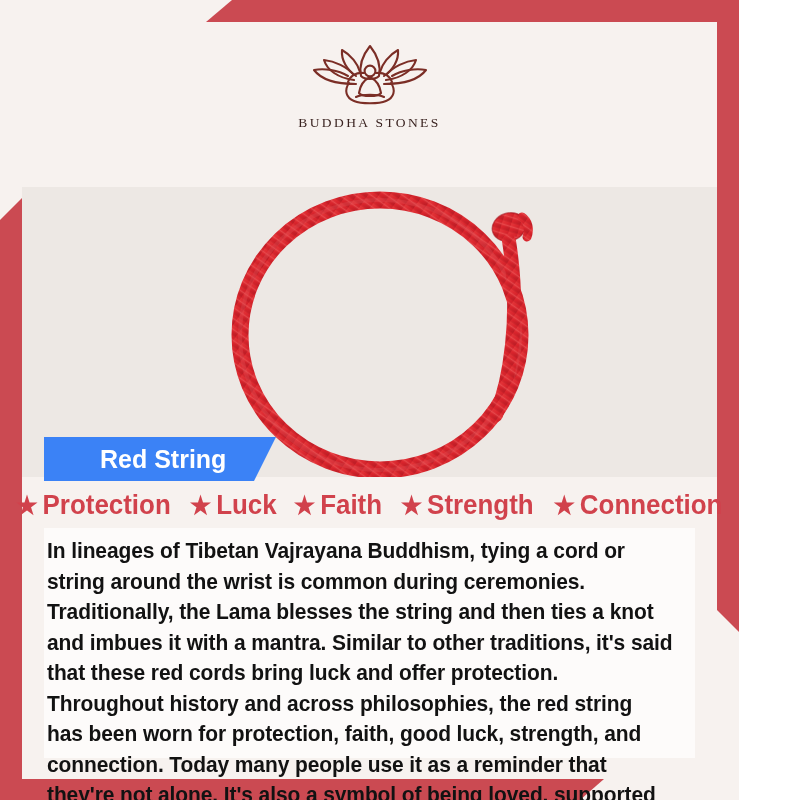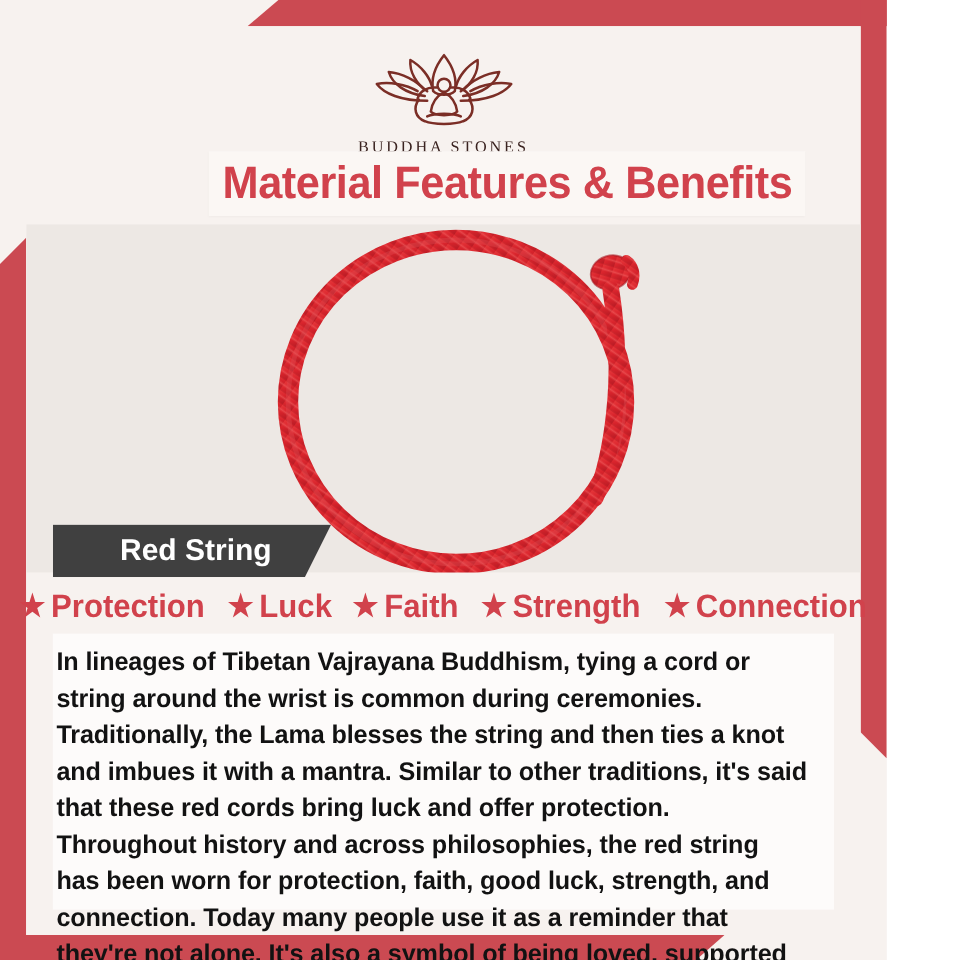--- a/index.html
+++ b/index.html
@@ -118,21 +118,21 @@
   }
   .photo svg { display: block; margin: 0 auto; }
 
   
   .ribbon {
     position: absolute;
     left: 22px;
     top: 415px;
     width: 232px;
     height: 44px;
-    background: #404040;
+    background: #3b82f6;
     clip-path: polygon(0 0, 100% 0, calc(100% - 22px) 100%, 0 100%);
     display: flex;
     align-items: center;
   }
   .ribbon-text {
     color: #ffffff;
     font-family: "Liberation Sans Narrow", "Liberation Sans", sans-serif;
     font-weight: 700;
     font-size: 25px;
     margin-left: 56px;
@@ -233,23 +233,20 @@
             <path d="M76 37 C70 40 66 46 65 53 C68 57 84 57 87 53 C86 46 82 40 76 37 Z"></path>
 
             <path d="M55 43 C50 50 52 58 60 61 C67 64 85 64 92 61 C100 58 102 50 97 43"></path>
             <path d="M62 57 C68 54 84 54 90 57"></path>
           </g>
         </svg>
       </span>
       <span class="logo-word">BUDDHA STONES</span>
     </div>
 
-    <div class="title-banner">
-      <span class="title-text">Material Features &amp; Benefits</span>
-    </div>
 
     <div class="photo">
       <svg width="756" height="290" viewBox="0 0 756 290" xmlns="http://www.w3.org/2000/svg">
         <defs>
           <linearGradient id="cordG" x1="0" y1="0" x2="1" y2="1">
             <stop offset="0%" stop-color="#E8393C"></stop>
             <stop offset="50%" stop-color="#D8242C"></stop>
             <stop offset="100%" stop-color="#B81C25"></stop>
           </linearGradient>
           <pattern id="braid" width="9" height="9" patternUnits="userSpaceOnUse" patternTransform="rotate(35)">

